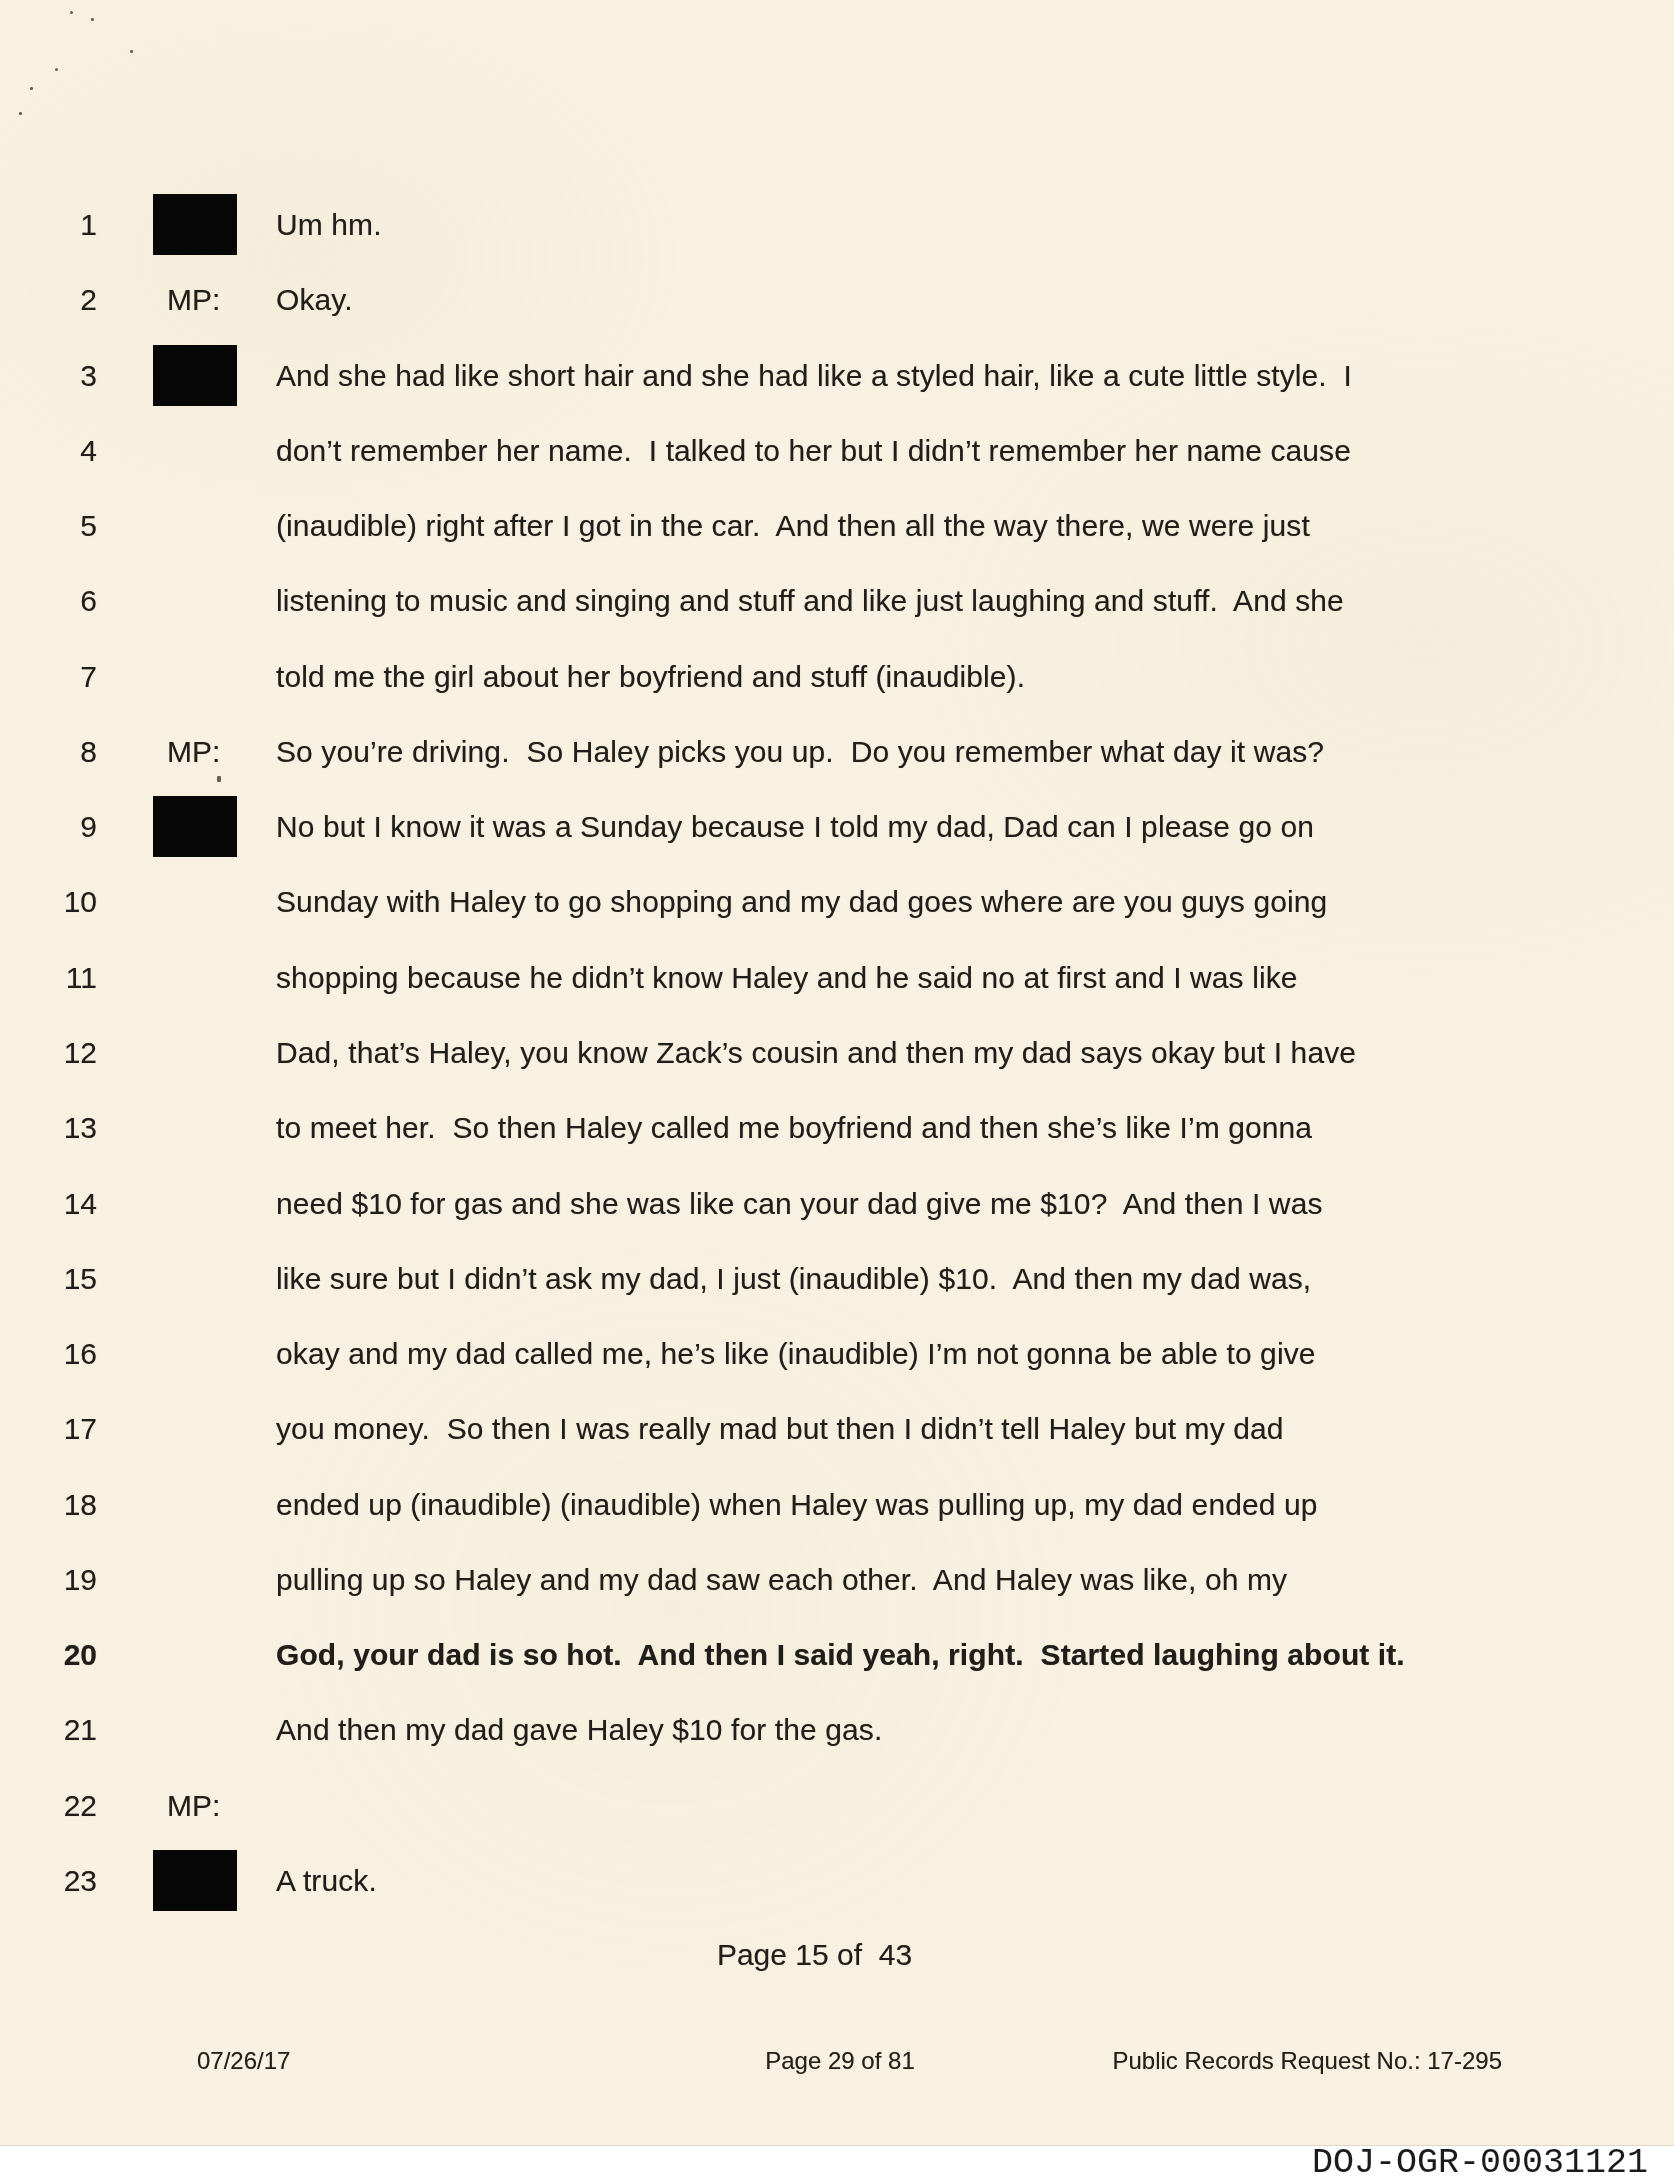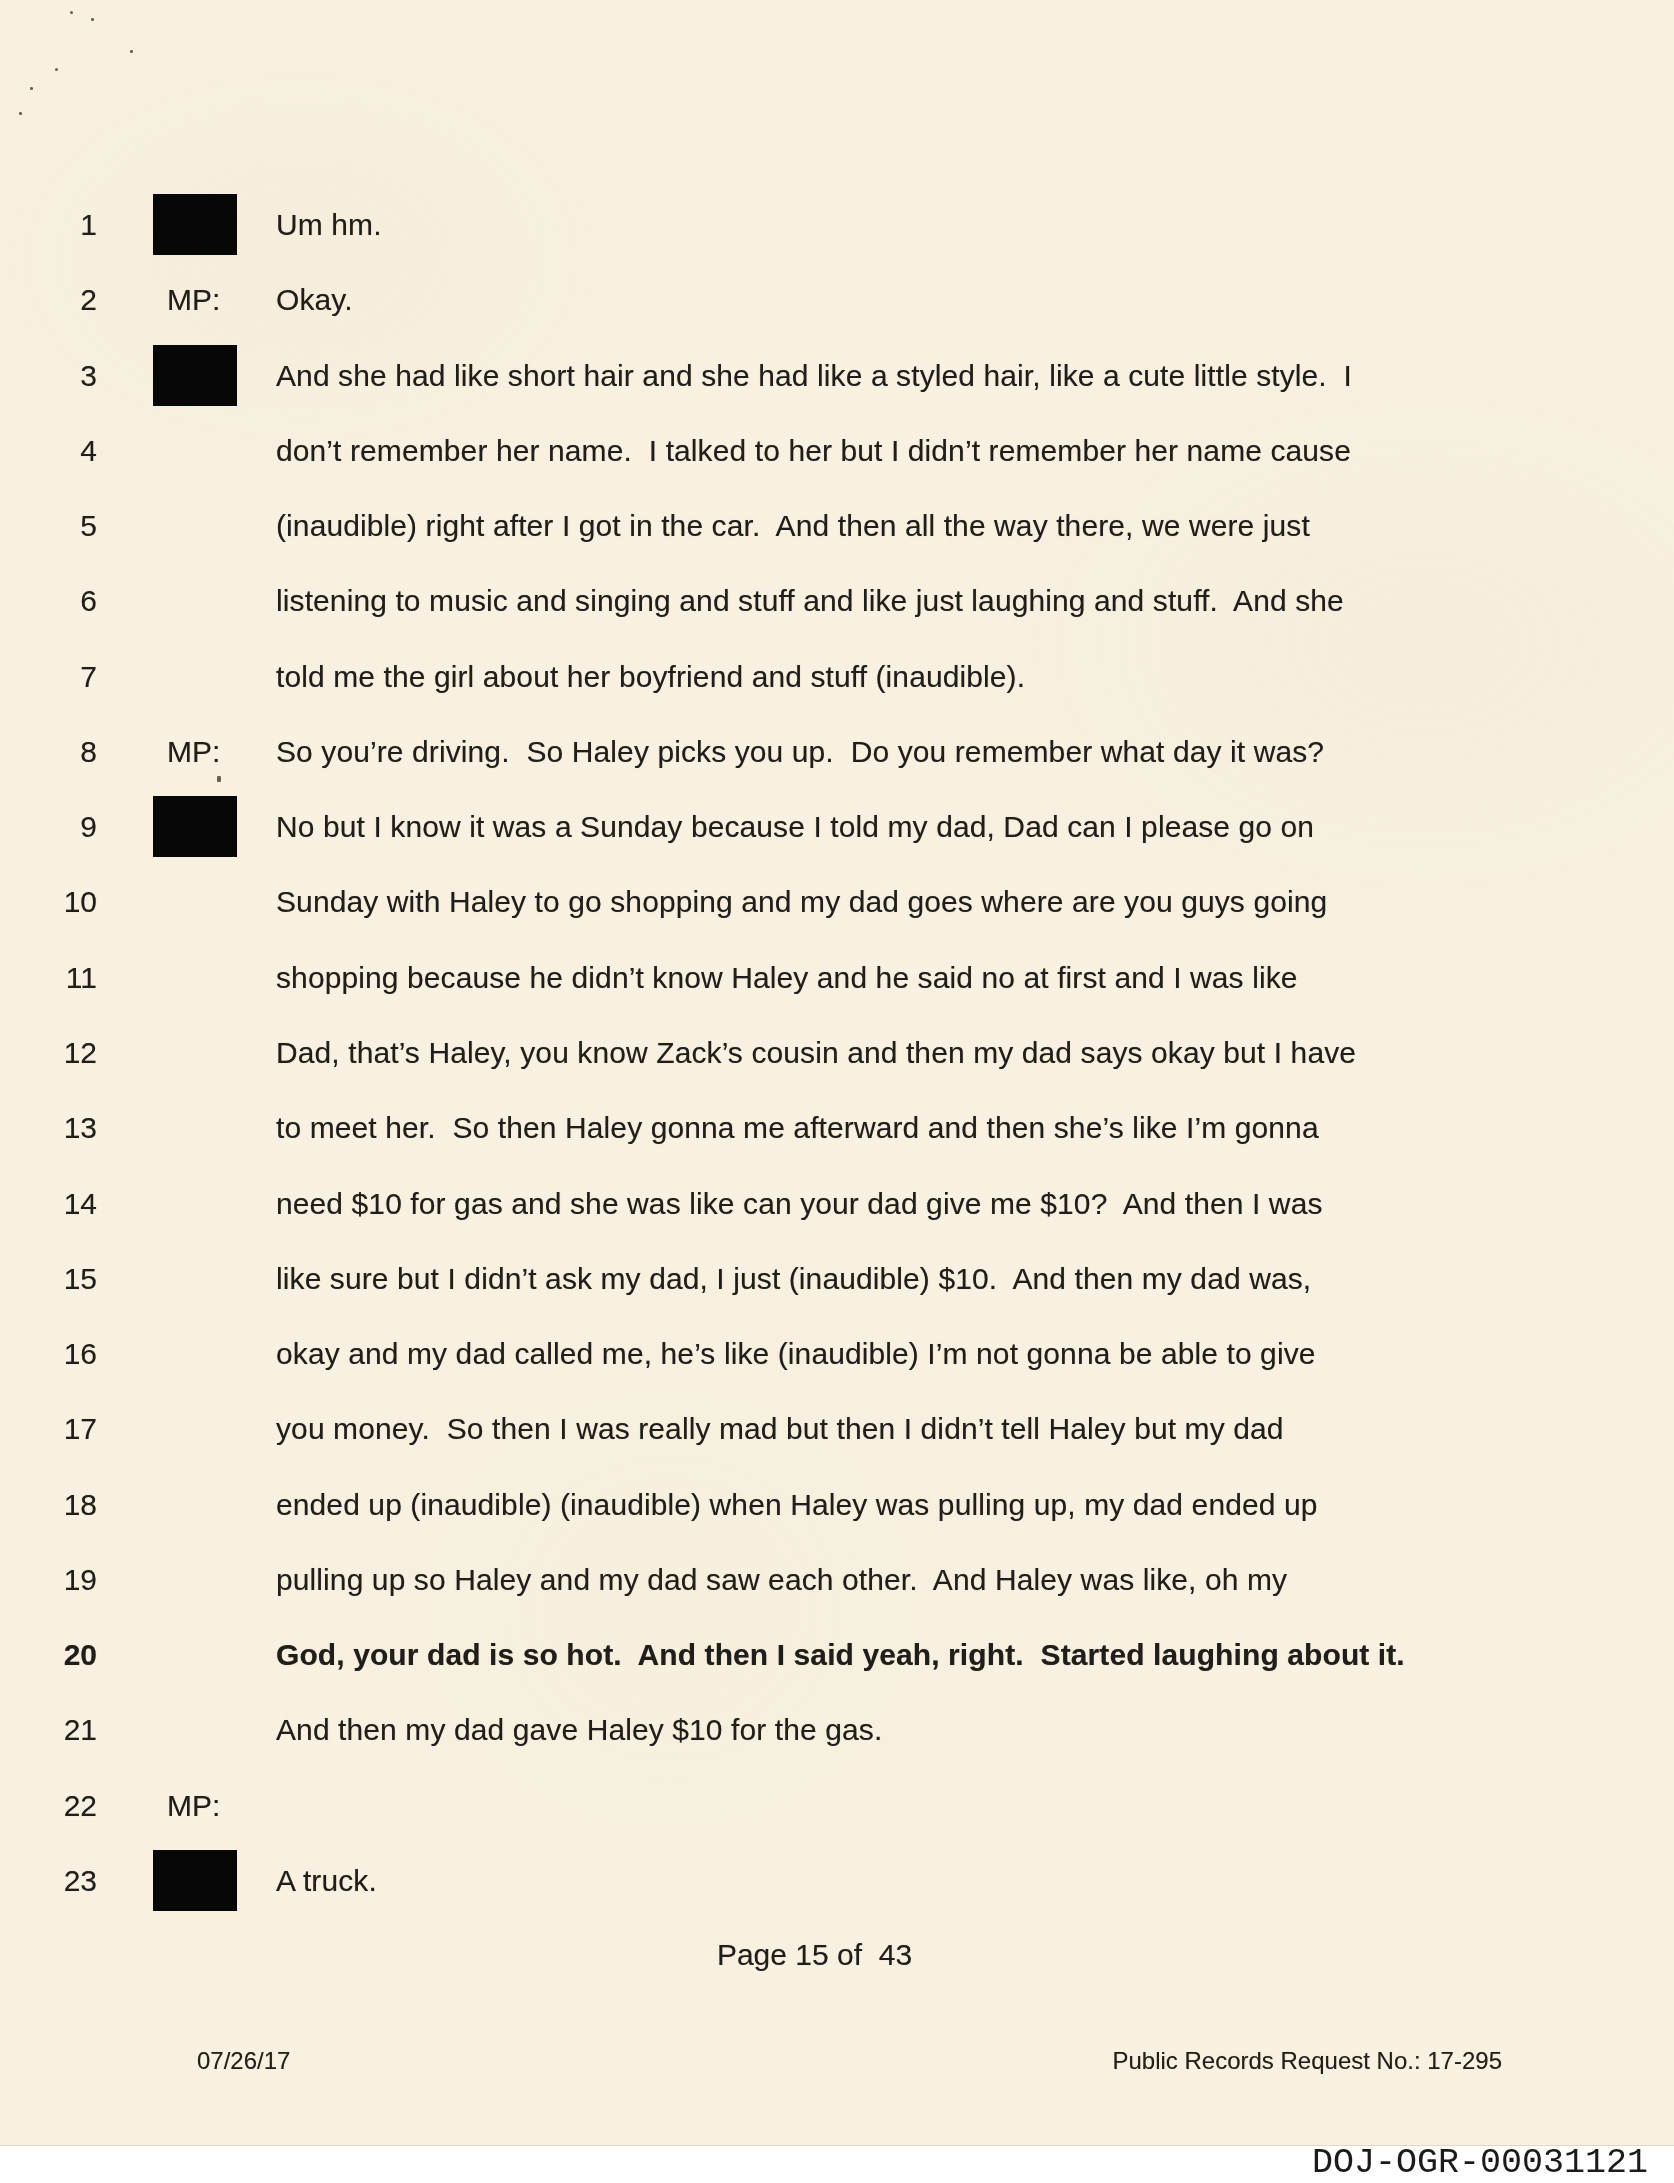--- a/index.html
+++ b/index.html
@@ -111,21 +111,21 @@
       <div class="row" style="top: 753px;">
         <span class="num">11</span>
         <span class="text">shopping because he didn’t know Haley and he said no at first and I was like</span>
       </div>
       <div class="row" style="top: 828px;">
         <span class="num">12</span>
         <span class="text">Dad, that’s Haley, you know Zack’s cousin and then my dad says okay but I have</span>
       </div>
       <div class="row" style="top: 903px;">
         <span class="num">13</span>
-        <span class="text">to meet her.  So then Haley gonna me afterward and then she’s like I’m gonna</span>
+        <span class="text">to meet her.  So then Haley called me boyfriend and then she’s like I’m gonna</span>
       </div>
       <div class="row" style="top: 979px;">
         <span class="num">14</span>
         <span class="text">need $10 for gas and she was like can your dad give me $10?  And then I was</span>
       </div>
       <div class="row" style="top: 1054px;">
         <span class="num">15</span>
         <span class="text">like sure but I didn’t ask my dad, I just (inaudible) $10.  And then my dad was,</span>
       </div>
       <div class="row" style="top: 1129px;">
@@ -160,20 +160,21 @@
         <span class="num">23</span>
         <div class="redaction"></div>
         <span class="text">A truck.</span>
       </div>
     </div>
 
   <div id="page-label">Page 15 of  43</div>
 
   <div id="footer">
     <span id="footer-date">07/26/17</span>
+    <span id="footer-page">Page 29 of 81</span>
     <span id="footer-request">Public Records Request No.: 17-295</span>
   </div>
 
   <div class="speck" style="left:70px;top:11px;width:3.3px;height:3.3px;"></div>
   <div class="speck" style="left:91px;top:18px;width:2.6px;height:2.6px;"></div>
   <div class="speck" style="left:130px;top:50px;width:2.6px;height:2.6px;"></div>
   <div class="speck" style="left:55px;top:68px;width:3.3px;height:3.3px;"></div>
   <div class="speck" style="left:30px;top:87px;width:2.6px;height:2.6px;"></div>
   <div class="speck" style="left:19px;top:112px;width:2.6px;height:2.6px;"></div>
   <div class="speck" style="left:217px;top:776px;width:4px;height:6px;border-radius:1.3px;"></div>

